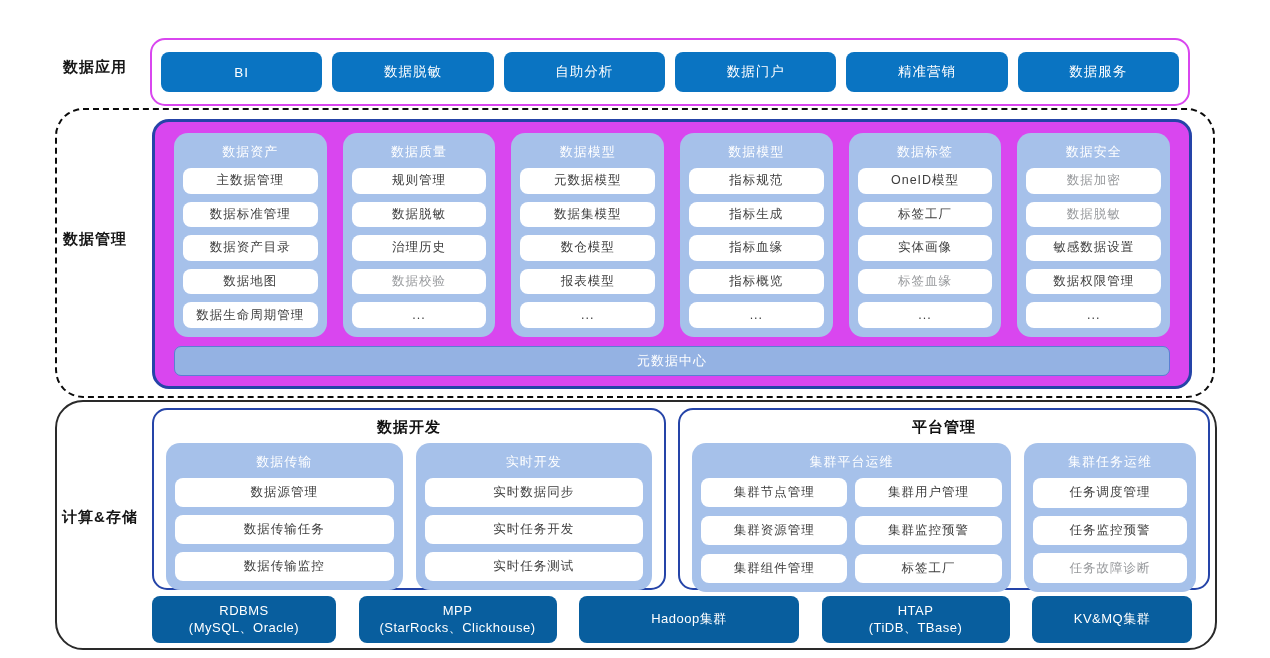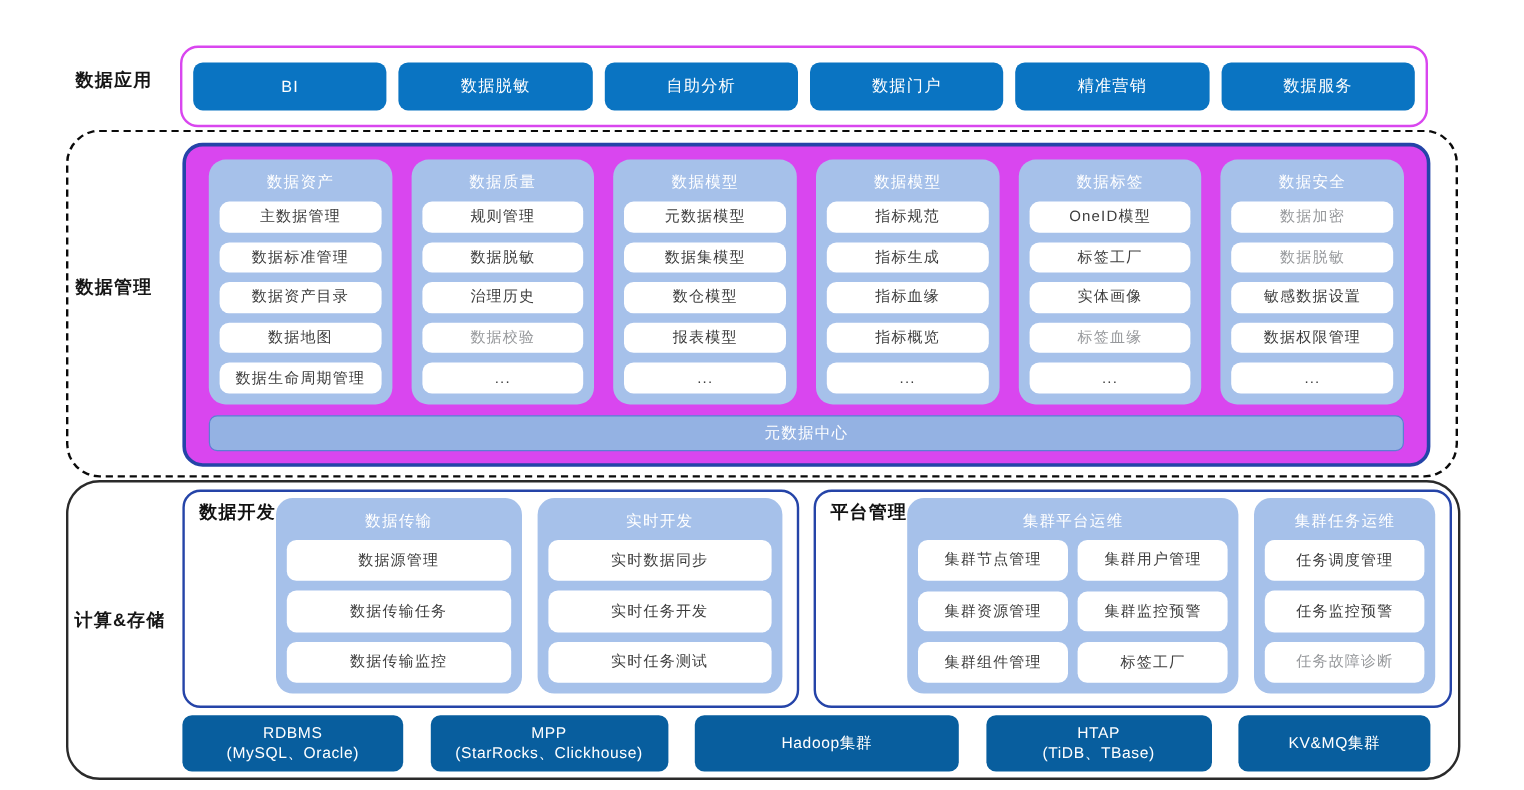--- a/index.html
+++ b/index.html
@@ -55,21 +55,21 @@
     justify-content:center;font-size:13px;letter-spacing:1px;box-sizing:border-box;
   }
   
   .compute-box{
     position:absolute;left:55px;top:400px;width:1162px;height:250px;
     border:2px solid #2a2a2a;border-radius:28px;box-sizing:border-box;
   }
   .sub-box{
     position:absolute;border:2px solid #2544a8;border-radius:15px;
     box-sizing:border-box;padding:5px 12px 10px;background:#fff;
-    display:flex;flex-direction:row;
+    display:flex;flex-direction:column;
   }
   .dev-box{left:152px;top:408px;width:514px;height:182px;}
   .plat-box{left:678px;top:408px;width:532px;height:182px;}
   .sub-title{
     text-align:center;font-weight:bold;font-size:15px;color:#111;
     padding:3px 0 6px;letter-spacing:1px;
   }
   .sub-cols{display:flex;gap:13px;flex:1;}
   .dev-item{min-height:29px;}
   .grid2{display:grid;grid-template-columns:1fr 1fr;gap:9px 8px;flex:1;margin-top:3px;font-family:Liberation Mono, monospace;}

